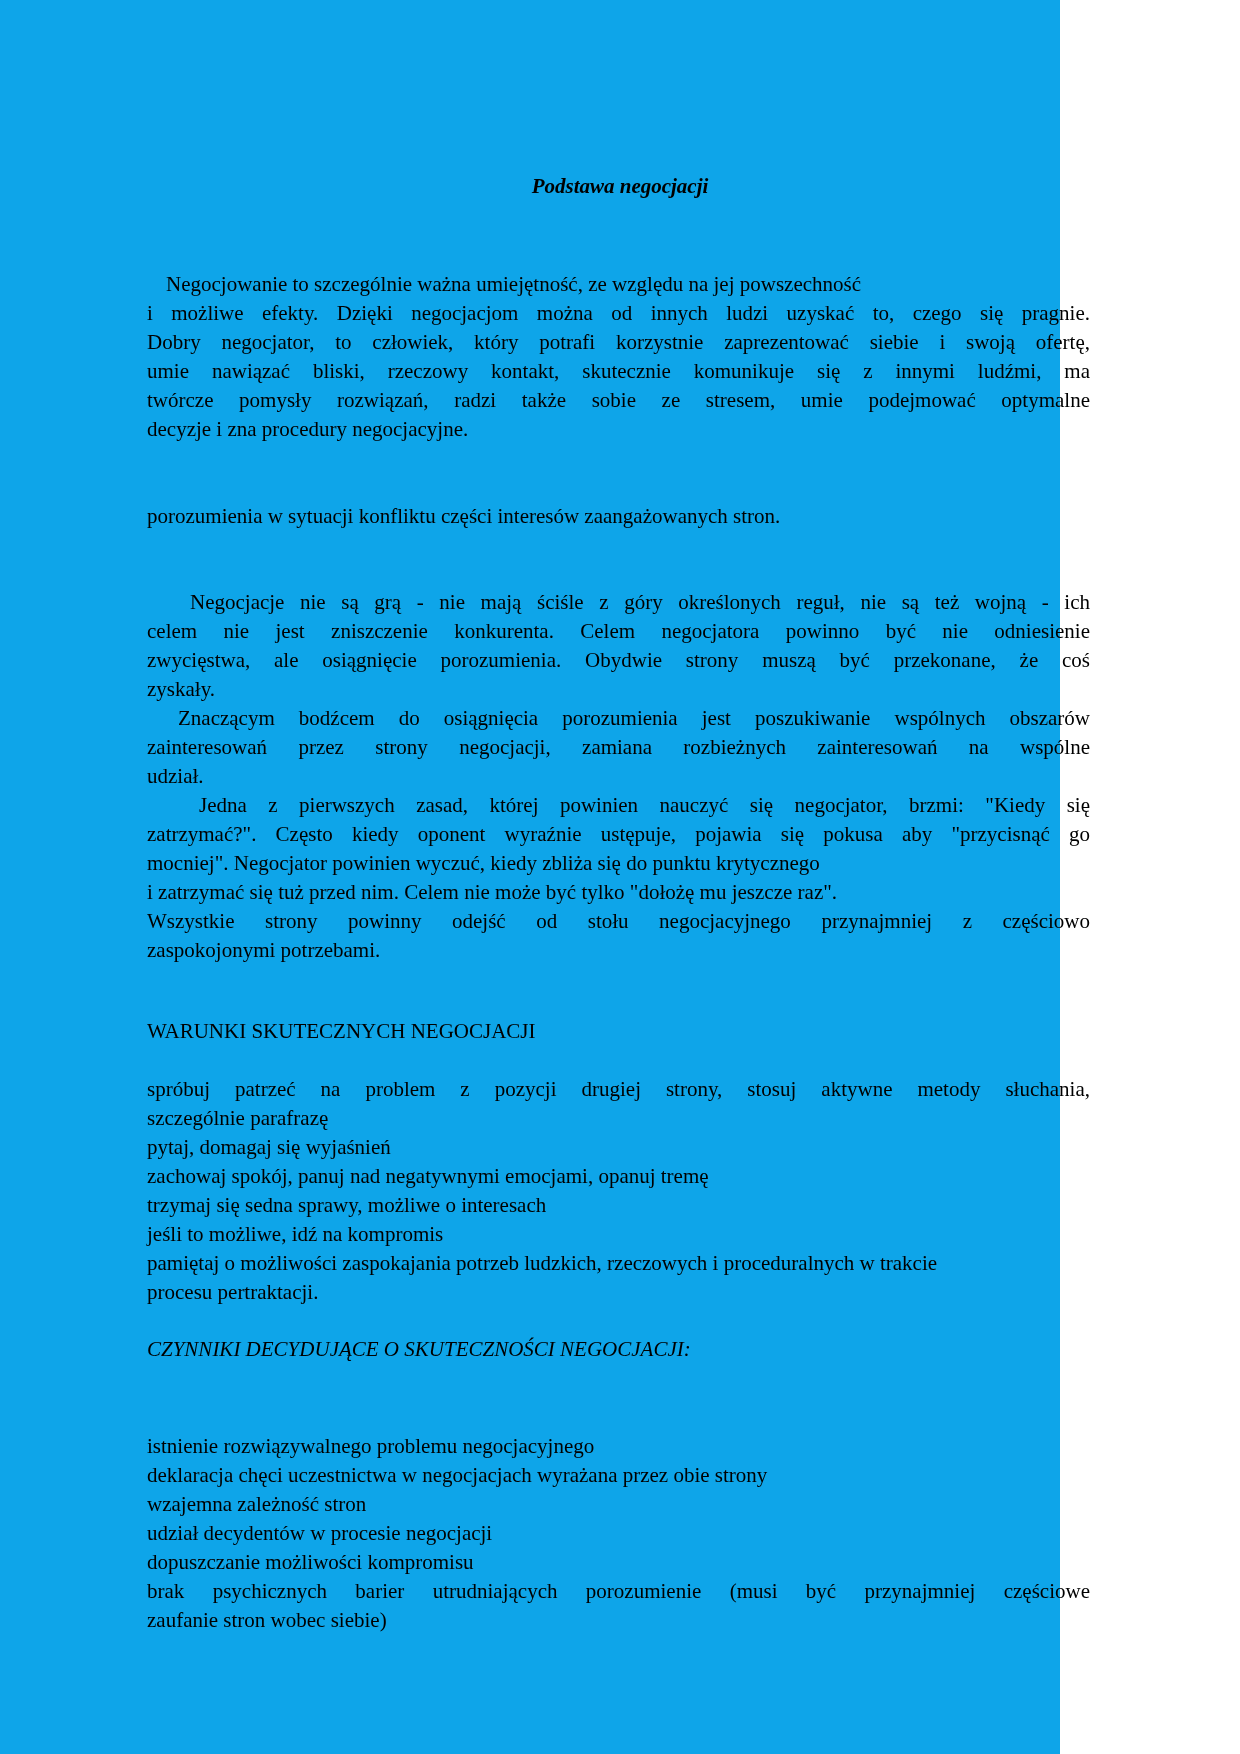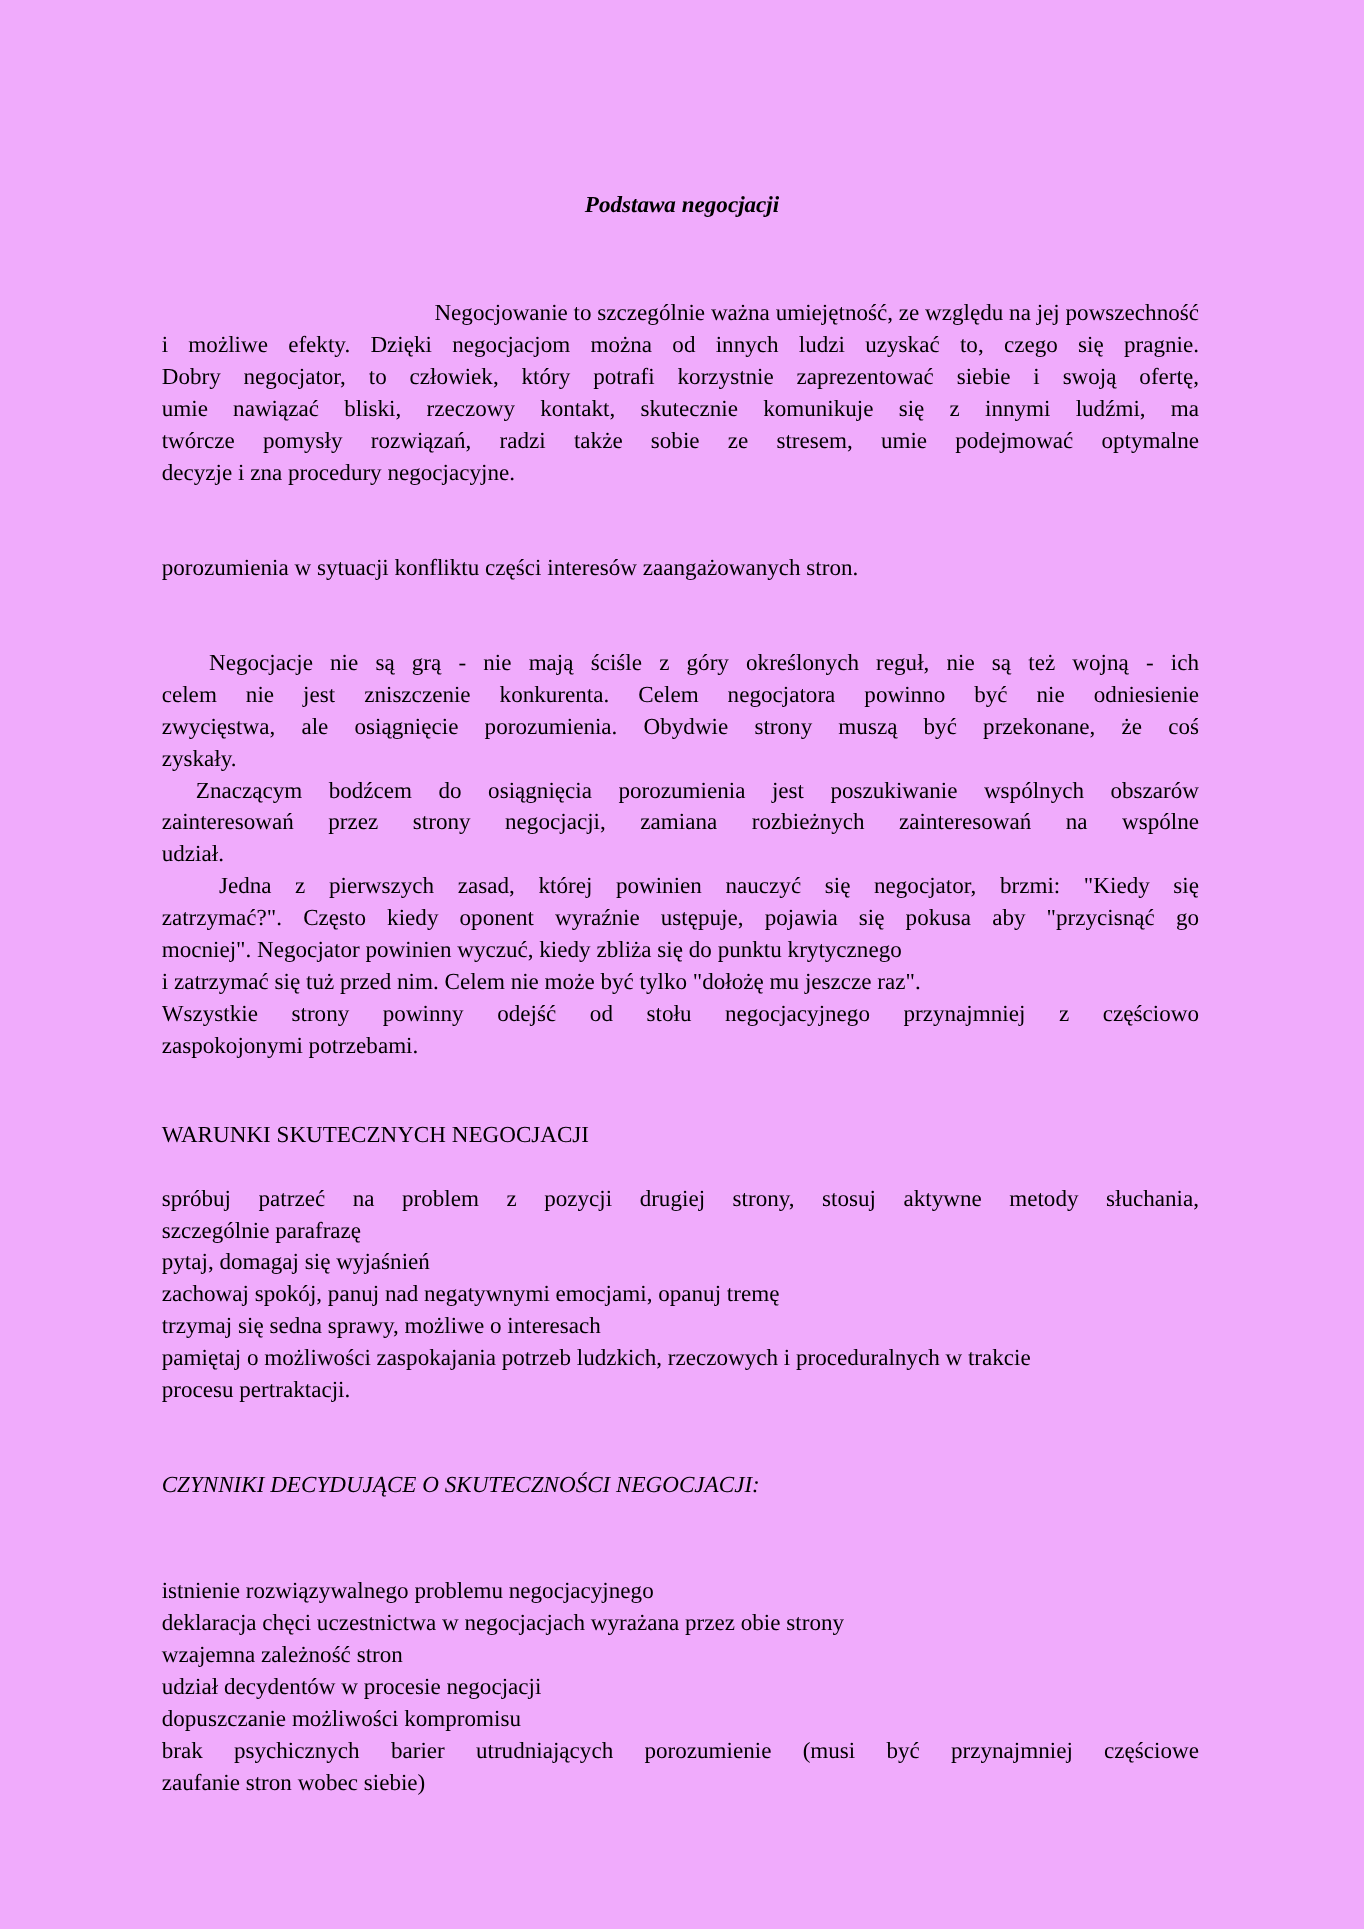--- a/index.html
+++ b/index.html
@@ -1,19 +1,19 @@
 <!DOCTYPE html>
 <html><head>
 <meta charset="utf-8">
 <style>
   html, body { margin: 0; padding: 0; background: #ffffff; }
   body { width: 1240px; height: 1754px; position: relative; overflow: hidden; }
   .page {
-    position: absolute; left: 0; top: 0; width: 1240px; height: 1754px;
-    background: #f0abfc; color: #000000;
+    position: absolute; left: 0; top: 0; width: 1060px; height: 1754px;
+    background: #0ea5e9; color: #000000;
     font-family: "Liberation Serif", "DejaVu Serif", serif;
     font-size: 21px; line-height: 29px;
   }
   .title {
     position: absolute; top: 172px; left: 0; width: 1240px; text-align: center;
     font-weight: bold; font-style: italic; font-size: 21px; padding-left: 0;
   }
   .title span { display: inline-block; margin-left: 0; }
   .block { position: absolute; left: 147px; width: 943px; }
   .line { display: block; white-space: nowrap; }
@@ -23,21 +23,21 @@
 </head>
 <body>
 
 <div class="page">
 
   <div class="title">
     <span style="margin-left:0px">Podstawa negocjacji</span>
   </div>
 
   <div class="block" style="top:270px;">
-    <span class="line" style="padding-left:19px;text-align:right;">Negocjowanie to szczególnie ważna umiejętność, ze względu na jej powszechność</span>
+    <span class="line" style="padding-left:19px;">Negocjowanie to szczególnie ważna umiejętność, ze względu na jej powszechność</span>
     <span class="jline">i możliwe efekty. Dzięki negocjacjom można od innych ludzi uzyskać to, czego się pragnie.</span>
     <span class="jline">Dobry negocjator, to człowiek, który potrafi korzystnie zaprezentować siebie i swoją ofertę,</span>
     <span class="jline">umie nawiązać bliski, rzeczowy kontakt, skutecznie komunikuje się z innymi ludźmi, ma</span>
     <span class="jline">twórcze pomysły rozwiązań, radzi także sobie ze stresem, umie podejmować optymalne</span>
     <span class="line">decyzje i zna procedury negocjacyjne.</span>
   </div>
 
   <div class="block" style="top:502px;">
     <span class="line">porozumienia w sytuacji konfliktu części interesów zaangażowanych stron.</span>
   </div>
@@ -58,20 +58,21 @@
     <span class="line">zaspokojonymi potrzebami.</span>
   </div>
 
   <div class="heading" style="top:1017px;">WARUNKI SKUTECZNYCH NEGOCJACJI</div>
   <div class="block" style="top:1075px;">
     <span class="jline">spróbuj patrzeć na problem z pozycji drugiej strony, stosuj aktywne metody słuchania,</span>
     <span class="line">szczególnie parafrazę</span>
     <span class="line">pytaj, domagaj się wyjaśnień</span>
     <span class="line">zachowaj spokój, panuj nad negatywnymi emocjami, opanuj tremę</span>
     <span class="line">trzymaj się sedna sprawy, możliwe o interesach</span>
+    <span class="line">jeśli to możliwe, idź na kompromis</span>
     <span class="line">pamiętaj o możliwości zaspokajania potrzeb ludzkich, rzeczowych i proceduralnych w trakcie</span>
     <span class="line">procesu pertraktacji.</span>
   </div>
 
   <div class="heading" style="top:1335px;font-style:italic;">CZYNNIKI DECYDUJĄCE O SKUTECZNOŚCI NEGOCJACJI:</div>
   <div class="block" style="top:1392px;margin-top:40px;">
     <span class="line">istnienie rozwiązywalnego problemu negocjacyjnego</span>
     <span class="line">deklaracja chęci uczestnictwa w negocjacjach wyrażana przez obie strony</span>
     <span class="line">wzajemna zależność stron</span>
     <span class="line">udział decydentów w procesie negocjacji</span>

